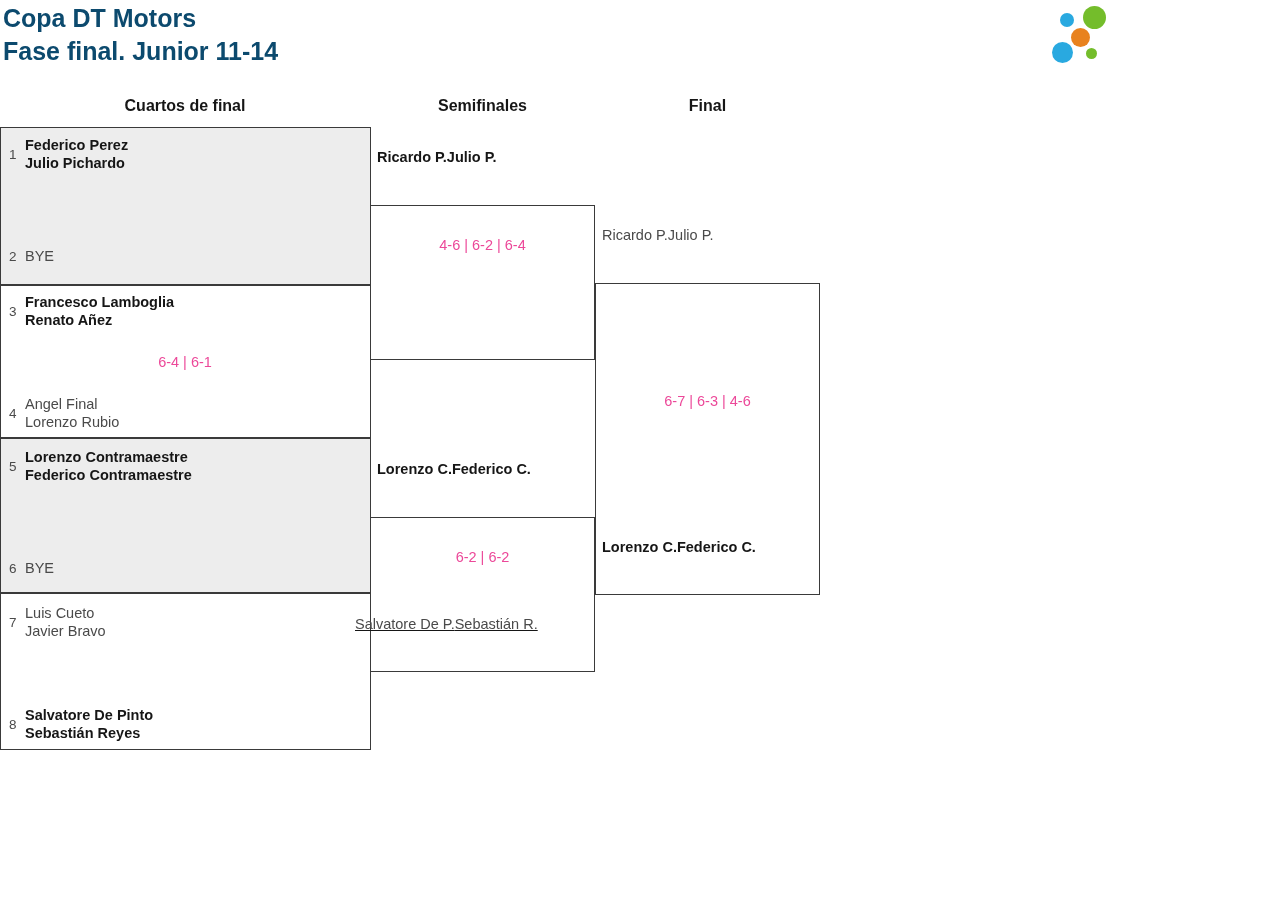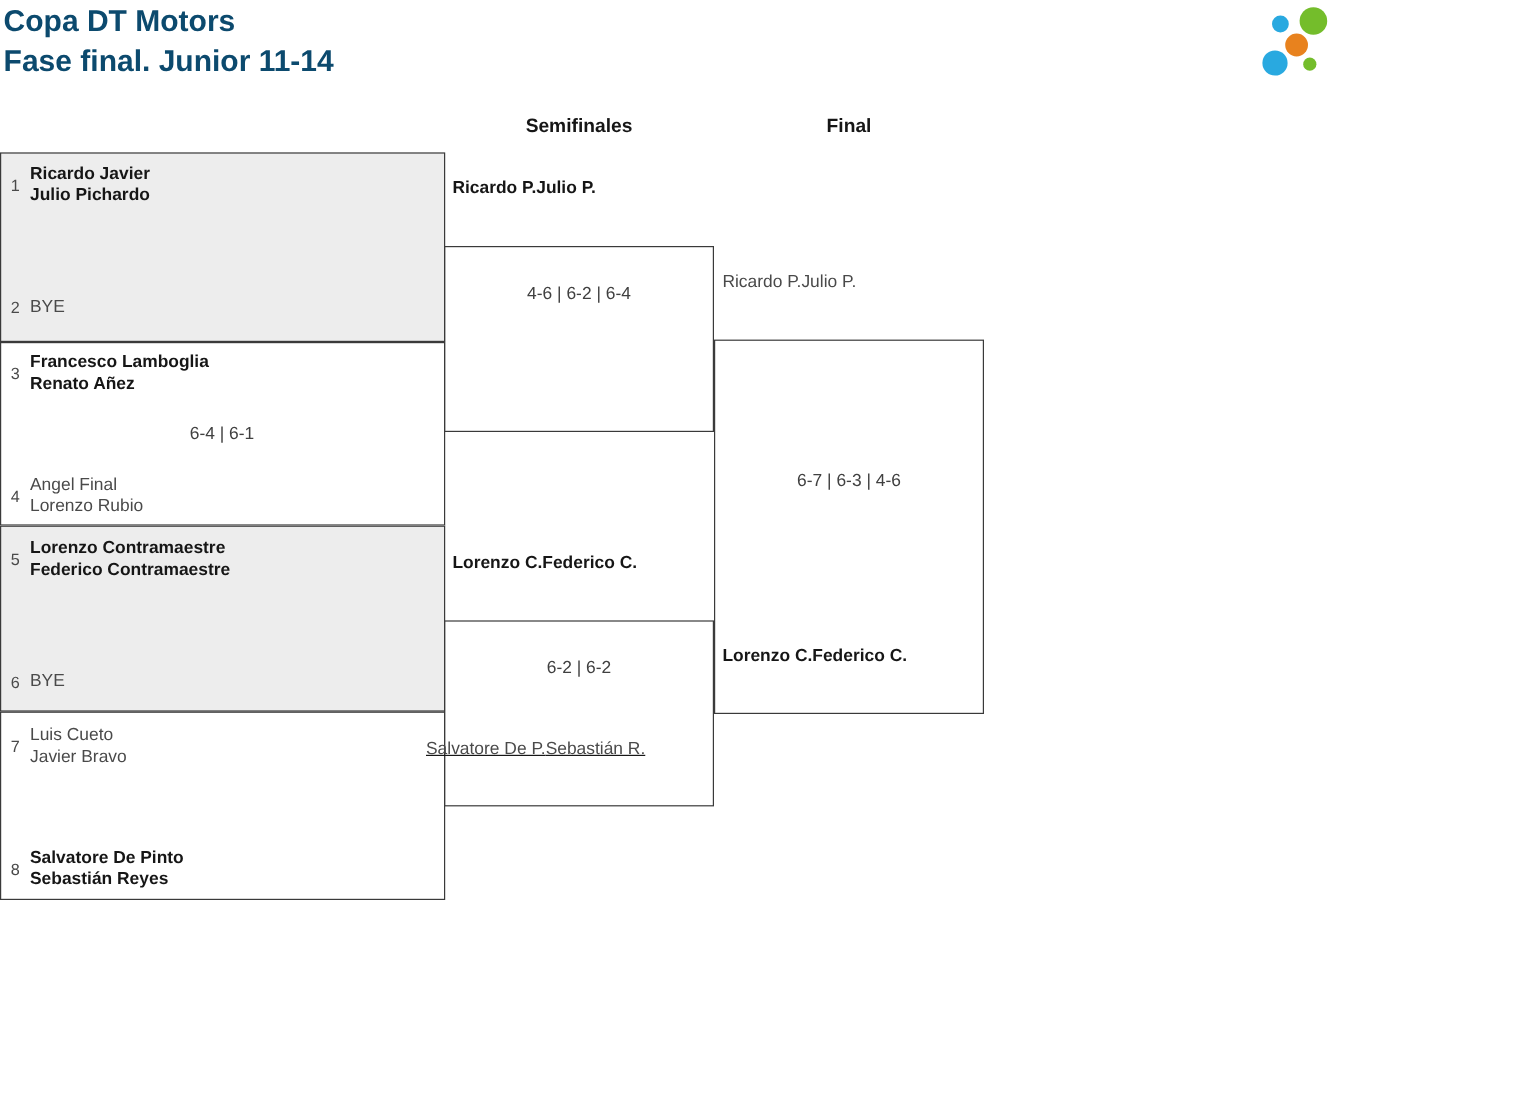--- a/index.html
+++ b/index.html
@@ -19,57 +19,58 @@
   .box.shaded{background:#ededed;}
   
   .slot{position:absolute;display:flex;align-items:center;}
   .seed{width:16px;flex:0 0 16px;font-size:13.5px;color:#4a4a4a;text-align:left;padding-left:1px;}
   .names{display:flex;flex-direction:column;}
   .name-line{font-size:14.5px;line-height:18px;color:#4a4a4a;font-weight:400;white-space:nowrap;}
   .winner .name-line{color:#161616;font-weight:700;}
   
   .adv-label{position:absolute;display:flex;}
   
-  .score{position:absolute;font-size:14.5px;color:#404040;text-align:center;white-space:nowrap;}
+  .score{position:absolute;font-size:14.5px;color:#ec4899;text-align:center;white-space:nowrap;}
 </style>
 </head>
 <body>
 
 <div class="canvas">
 
   <div class="title">
     <div>Copa DT Motors</div>
     <div>Fase final. Junior 11-14</div>
   </div>
 
   <div class="logo">
     <span class="dot" style="left:12px;top:13px;width:14px;height:14px;background:#29a9e0;"></span>
     <span class="dot" style="left:35px;top:6px;width:23px;height:23px;background:#74bd2b;"></span>
     <span class="dot" style="left:23px;top:28px;width:19px;height:19px;background:#e8821e;"></span>
     <span class="dot" style="left:4px;top:42px;width:21px;height:21px;background:#29a9e0;"></span>
     <span class="dot" style="left:38px;top:48px;width:11px;height:11px;background:#74bd2b;"></span>
 
   </div>
 
+  <div class="round-header" style="left:0;width:370px;">Cuartos de final</div>
   <div class="round-header" style="left:370px;width:225px;">Semifinales</div>
   <div class="round-header" style="left:595px;width:225px;">Final</div>
 
   <div class="box shaded" style="left:0;top:127px;width:371px;height:158px;"></div>
   <div class="box" style="left:0;top:285px;width:371px;height:153px;"></div>
   <div class="box shaded" style="left:0;top:438px;width:371px;height:155px;"></div>
   <div class="box" style="left:0;top:593px;width:371px;height:157px;"></div>
 
   <div class="box" style="left:370px;top:205px;width:225px;height:155px;"></div>
   <div class="box" style="left:370px;top:517px;width:225px;height:155px;"></div>
   <div class="box" style="left:595px;top:283px;width:225px;height:312px;"></div>
 
   <div class="slot winner" style="left:8px;top:136px;">
     <span class="seed">1</span>
     <span class="names">
-      <span class="name-line">Ricardo Javier</span>
+      <span class="name-line">Federico Perez</span>
       <span class="name-line">Julio Pichardo</span>
     </span>
   </div>
   <div class="slot" style="left:8px;top:247px;">
     <span class="seed">2</span>
     <span class="names">
       <span class="name-line">BYE</span>
     </span>
   </div>
 

